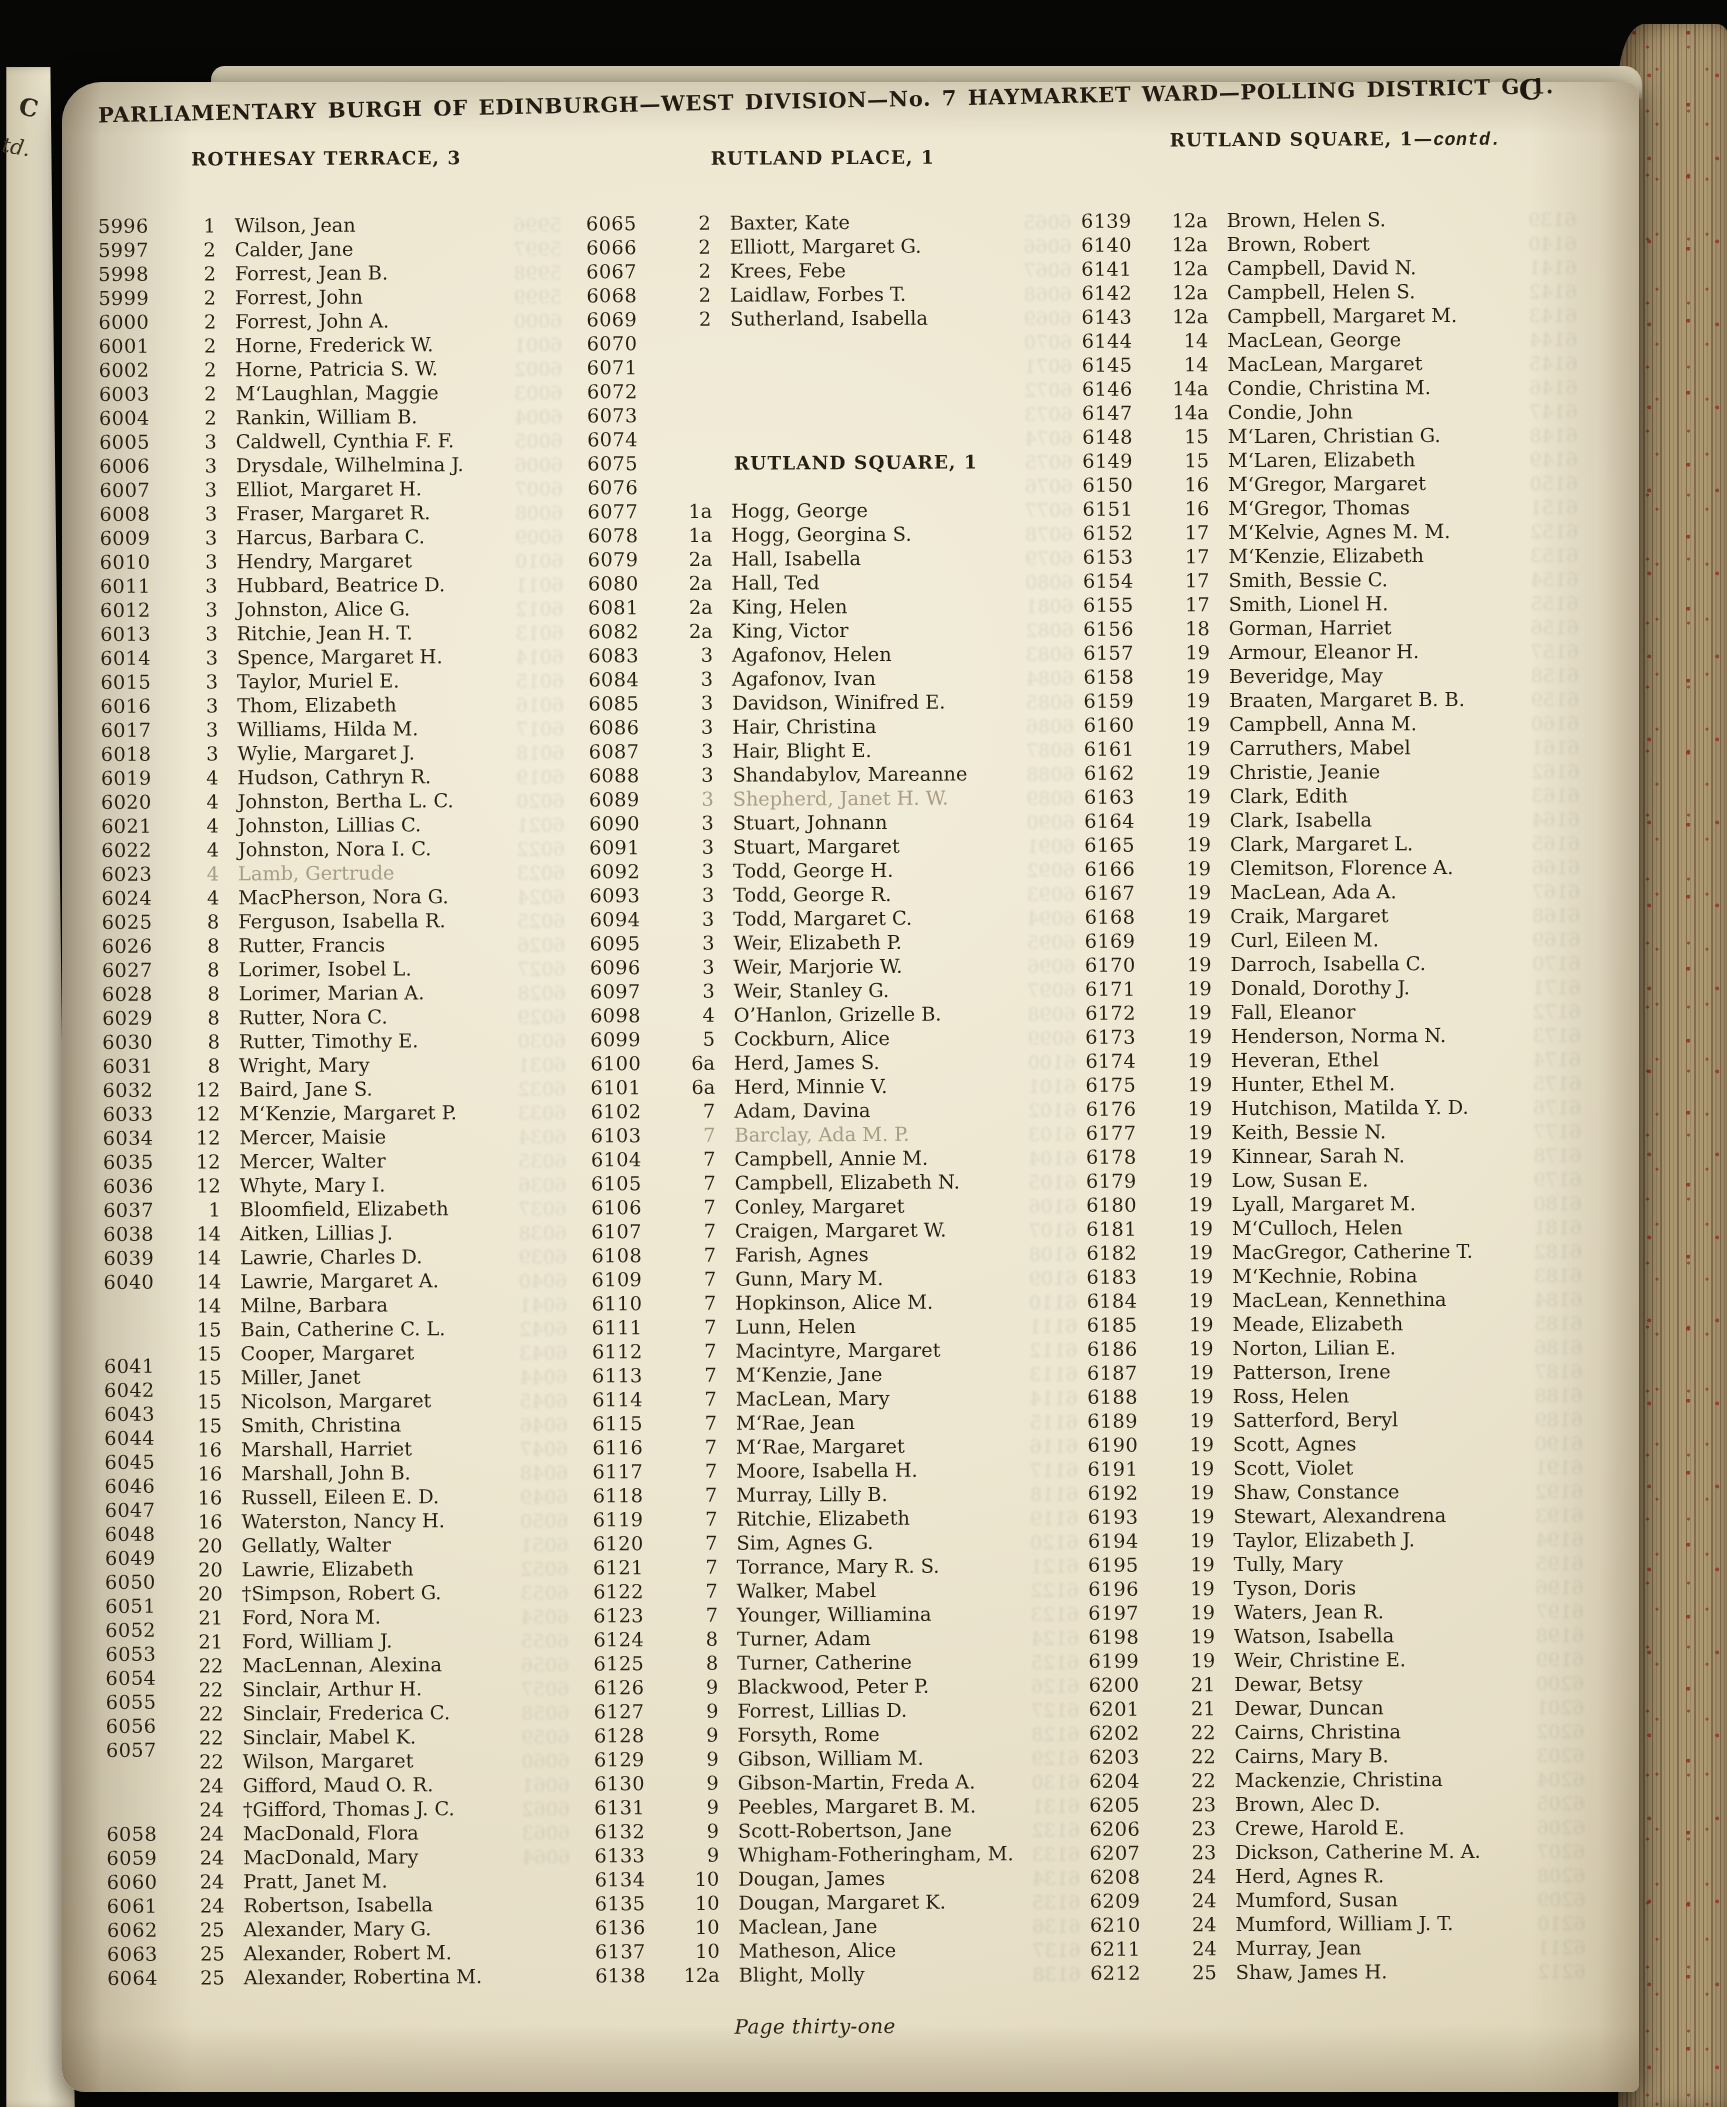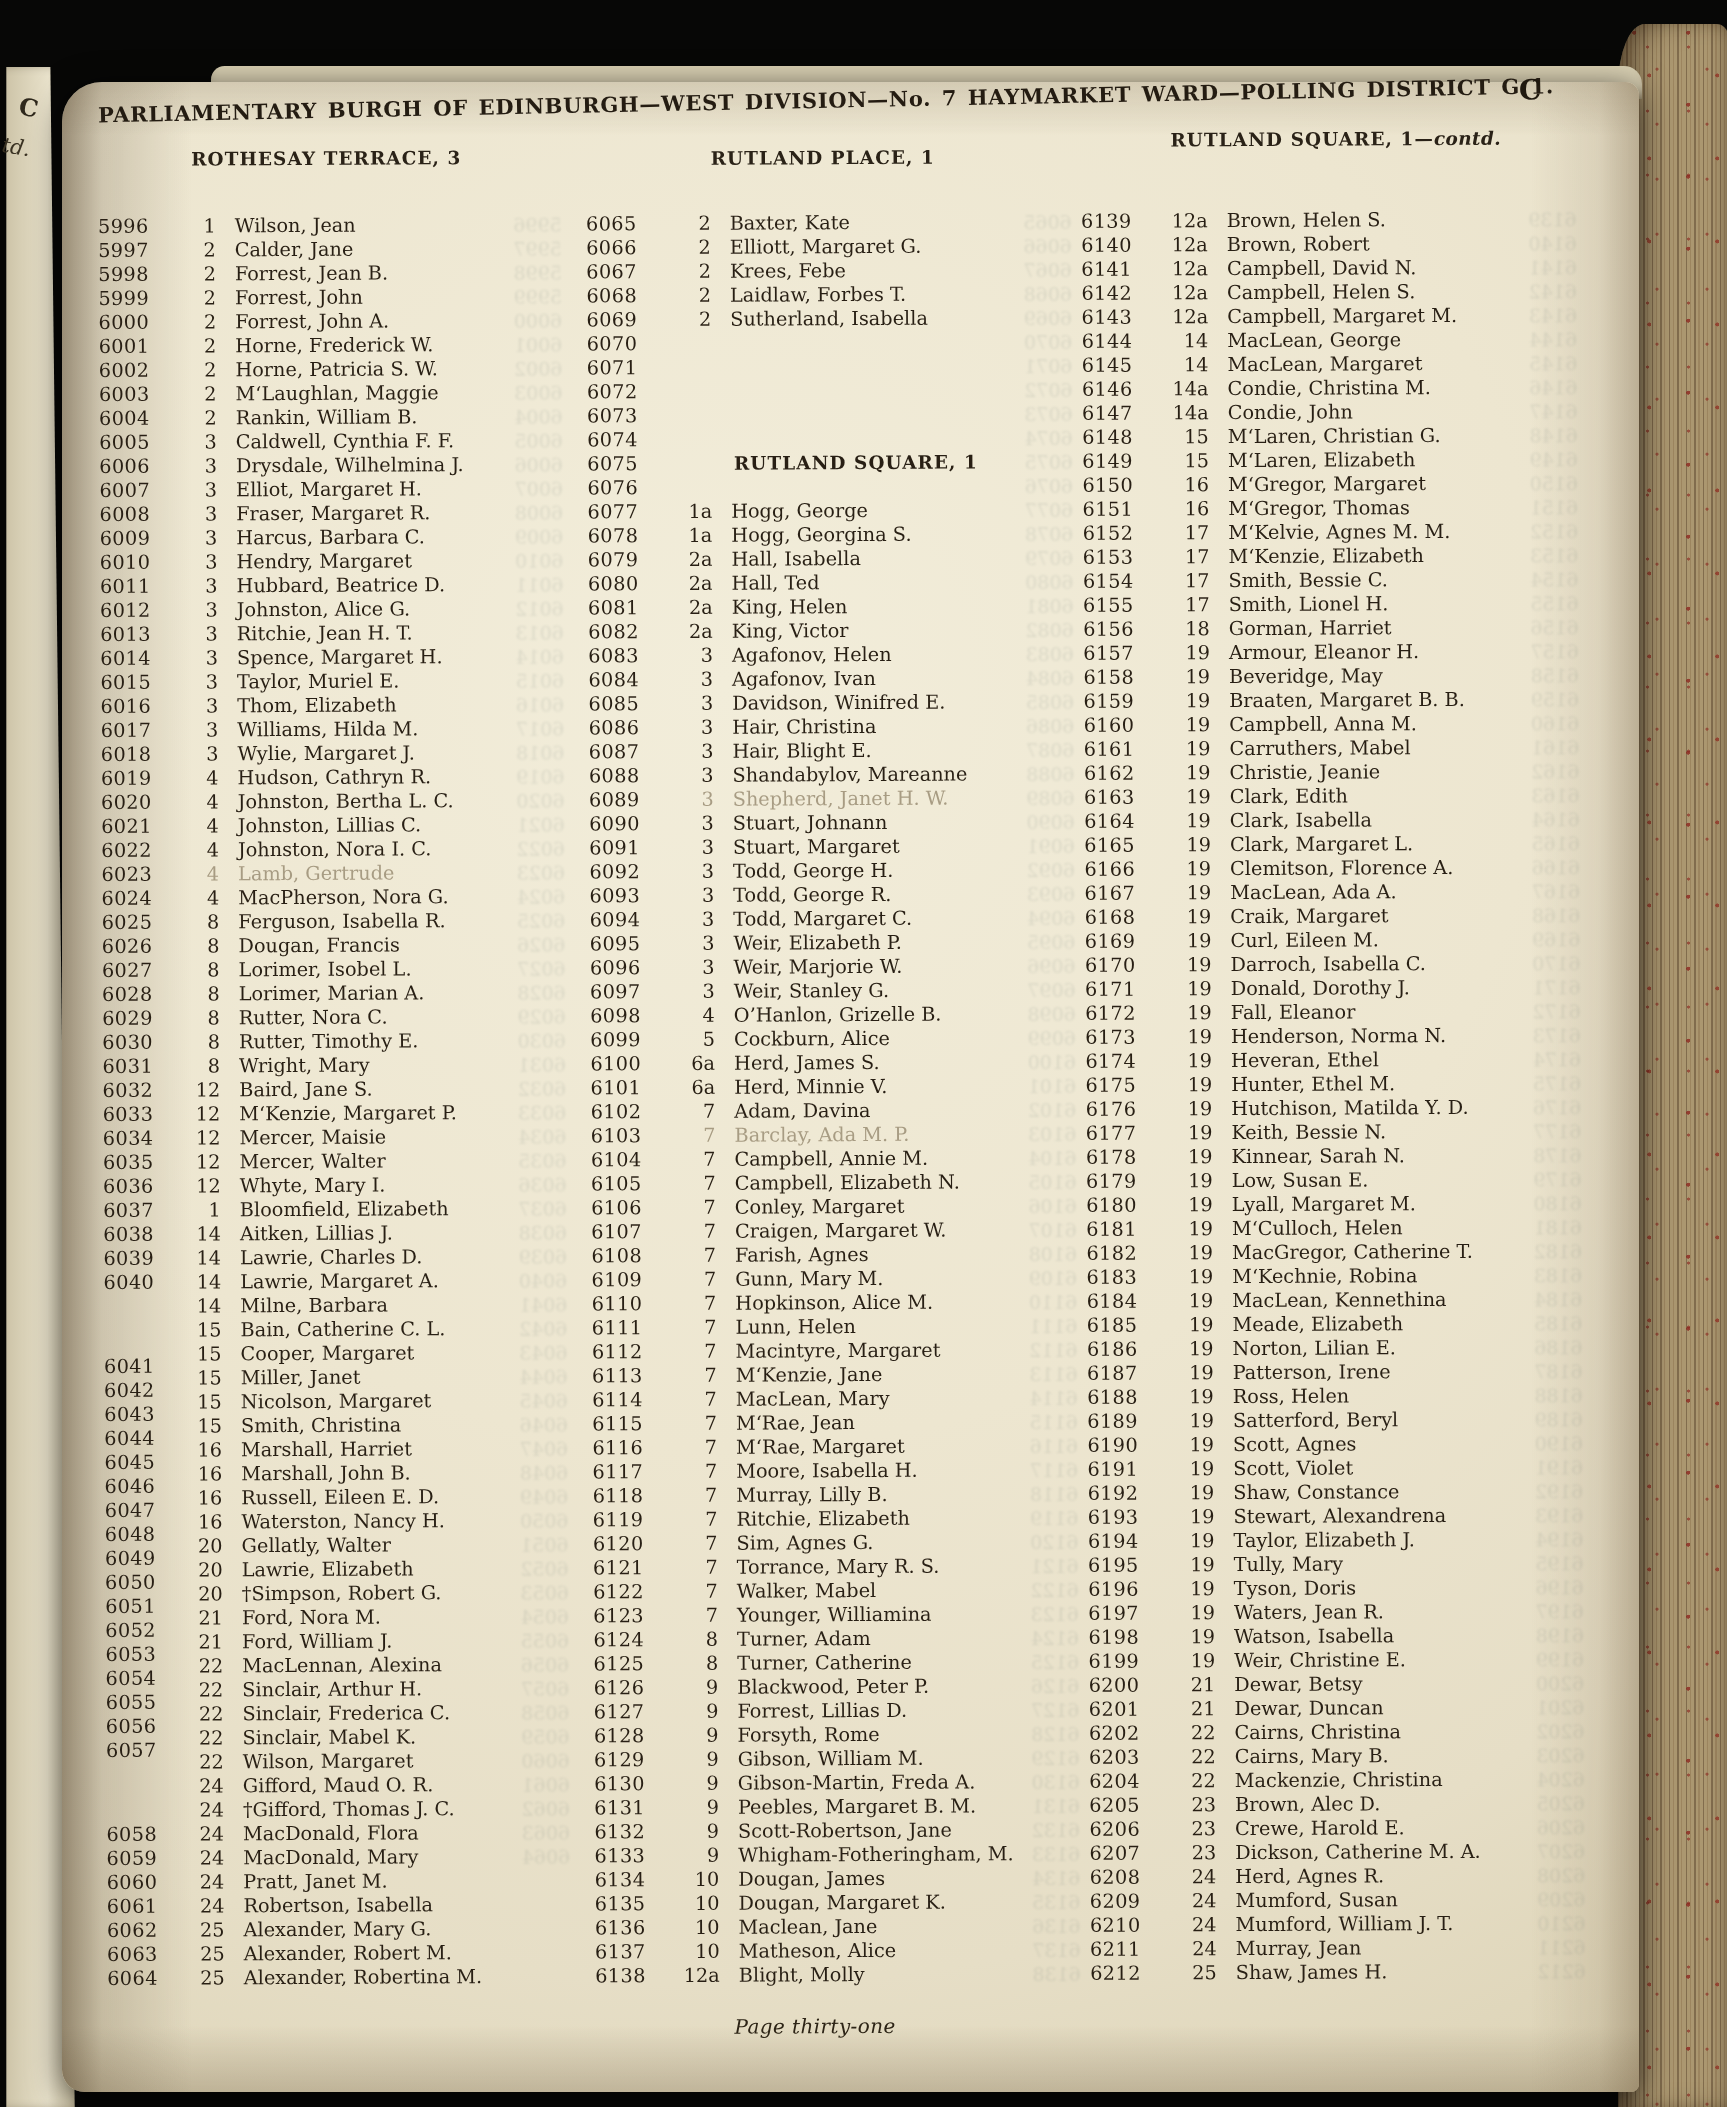--- a/index.html
+++ b/index.html
@@ -44,21 +44,21 @@
   .content{position:absolute;inset:0;transform:rotate(-0.3deg);color:#281f14;}
   .main-header{position:absolute;left:103px;top:88px;width:1404px;text-align:center;
     font-size:21px;font-weight:700;letter-spacing:0.7px;word-spacing:2.7px;color:#241c12;
     transform:rotate(-0.85deg);white-space:nowrap;}
   .corner-letter{position:absolute;left:1524px;top:77px;font-size:28px;font-weight:700;color:#1f180e;}
 
   .colhead{position:absolute;text-align:center;font-size:18.4px;font-weight:700;letter-spacing:1.1px;color:#2a2217;white-space:nowrap;}
   #head1{left:88px;top:145px;width:486px;}
   #head2{left:578px;top:147px;width:499px;}
   #head3{left:1055px;top:131px;width:571px;}
-  .contd{font-style:italic;font-weight:600;letter-spacing:0.4px;text-transform:none;}
+  .contd{font-style:italic;font-weight:600;letter-spacing:0.4px;text-transform:none;font-family:Liberation Mono, monospace;}
 
   .col{position:absolute;top:211px;}
   #col1{left:88px;width:486px;}
   #col2{left:578px;width:499px;}
   #col3{left:1073px;width:535px;}
 
   .row{display:flex;height:24px;line-height:24px;font-size:19.3px;white-space:nowrap;}
   .num{flex:none;text-align:right;letter-spacing:0.4px;}
   #col1 .num{width:65px;} #col2 .num{width:63px;} #col3 .num{width:63px;}
   .house{flex:none;text-align:right;}
@@ -475,21 +475,21 @@
           <span class="nm">MacPherson, Nora G.</span>
         </div>
         <div class="row">
           <span class="num">6025</span>
           <span class="house">8</span>
           <span class="nm">Ferguson, Isabella R.</span>
         </div>
         <div class="row">
           <span class="num">6026</span>
           <span class="house">8</span>
-          <span class="nm">Dougan, Francis</span>
+          <span class="nm">Rutter, Francis</span>
         </div>
         <div class="row">
           <span class="num">6027</span>
           <span class="house">8</span>
           <span class="nm">Lorimer, Isobel L.</span>
         </div>
         <div class="row">
           <span class="num">6028</span>
           <span class="house">8</span>
           <span class="nm">Lorimer, Marian A.</span>

